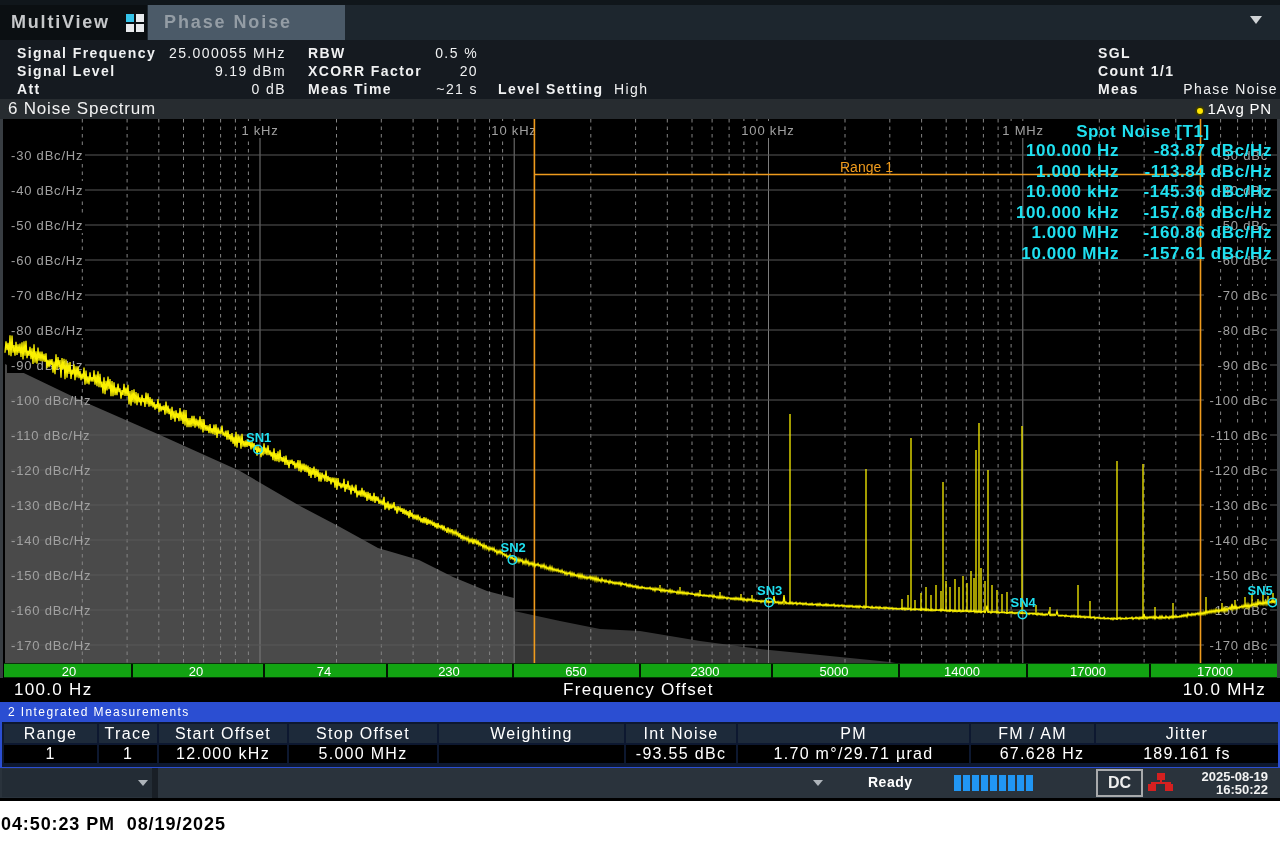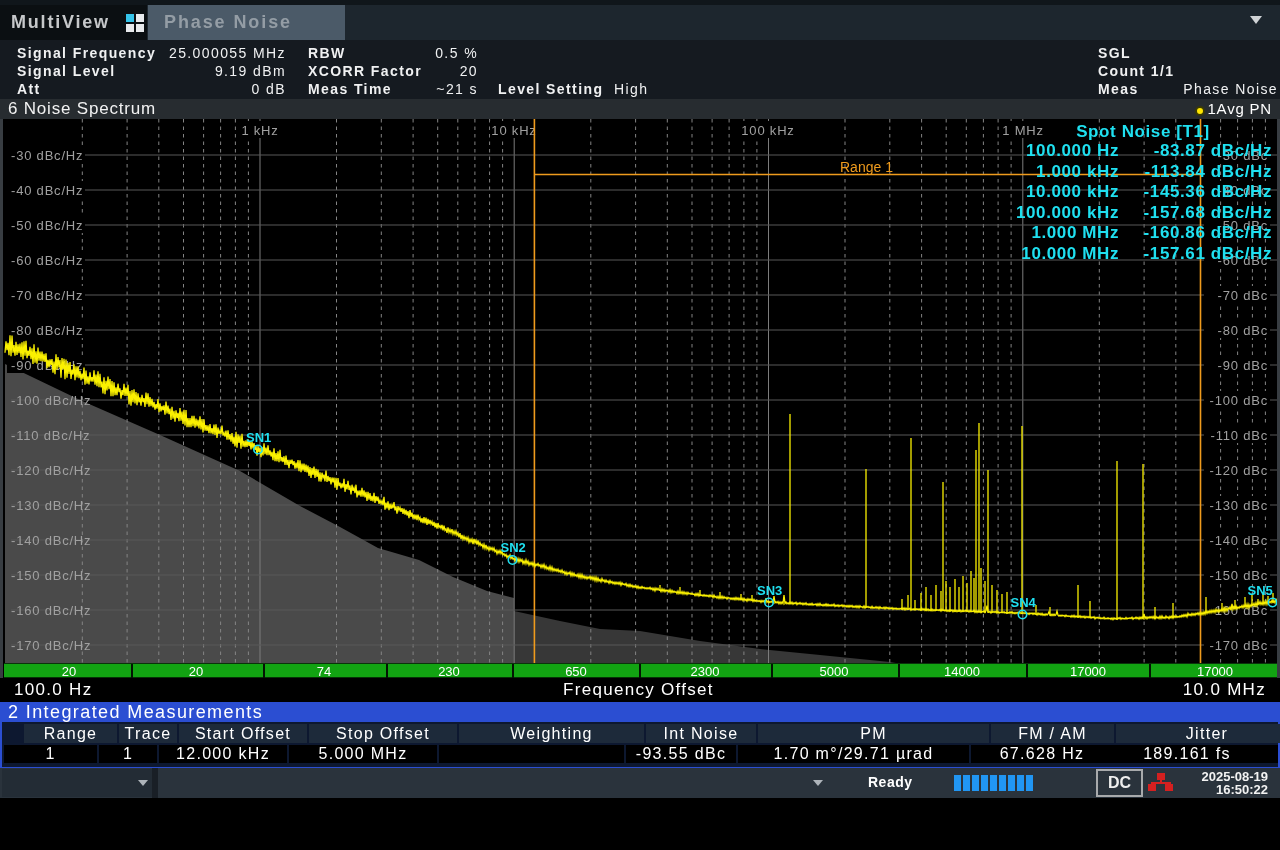--- a/index.html
+++ b/index.html
@@ -39,26 +39,26 @@
 #gbar { left:4px; top:663px; width:1273px; height:15px; background:#12a312; border-top:1px solid #0a330a; border-bottom:1px solid #063306; }
 .gs { position:absolute; top:0; width:2px; height:15px; background:#041404; }
 .gn { position:absolute; top:0; width:80px; text-align:center; color:#fff; font-size:13px; line-height:15px; }
 
 
 #axis { left:0; top:678px; width:1280px; height:24px; background:#000; color:#fff; font-size:17px; letter-spacing:1.3px; }
 #axis div { position:absolute; top:2px; }
 
 
 #imhdr { left:0; top:702px; width:1280px; height:20px; background:#2b4ed2; color:#fff;
-  font-size:18px; line-height:20px; letter-spacing:1.4px; }
+  font-size:12px; line-height:20px; letter-spacing:1.4px; }
 #imhdr span { margin-left:8px; }
 #imtbl { left:0; top:722px; width:1280px; height:48px; background:#0d1830;
   border-left:2px solid #2b4ed2; border-right:2px solid #2b4ed2; border-bottom:3px solid #2b4ed2; }
 .th { position:absolute; top:2px; height:19px; background:#1d2a3a; color:#fff; font-size:16px;
-  line-height:19px; text-align:center; letter-spacing:1.3px;margin-left:20px; }
+  line-height:19px; text-align:center; letter-spacing:1.3px; }
 .td { position:absolute; top:23px; height:18px; background:#000; color:#fff; font-size:16px;
   line-height:18px; text-align:center; letter-spacing:1.3px; }
 
 
 #sbar { left:0; top:768px; width:1280px; height:30px; background:#2a333c; }
 #sbar .cb1 { position:absolute; left:2px; top:1px; width:150px; height:28px; background:#232c35; }
 #sbar .gap { position:absolute; left:152px; top:0; width:6px; height:30px; background:#191f26; }
 .darr { position:absolute; width:0; height:0; border-left:5px solid transparent;
   border-right:5px solid transparent; border-top:6px solid #aeb4ba; }
 #ready { position:absolute; left:868px; top:6px; color:#fff; font-weight:bold; font-size:14px; letter-spacing:0.5px; }
@@ -413,13 +413,16 @@
     <div id="net">
       <i style="left:9px;top:0;width:8px;height:7px"></i>
       <i style="left:0;top:11px;width:8px;height:7px"></i>
       <i style="left:17px;top:11px;width:8px;height:7px"></i>
       <i style="left:3px;top:9px;width:20px;height:2px"></i>
       <i style="left:12px;top:7px;width:2px;height:3px"></i>
     </div>
     <div id="clock">2025-08-19<br>16:50:22</div>
   </div>
   <div class="abs" id="bstrip"></div>
+  <div class="abs" id="white">
+      <div class="ts">04:50:23 PM&nbsp; 08/19/2025</div>
+    </div>
 </div>
 
 </body></html>

